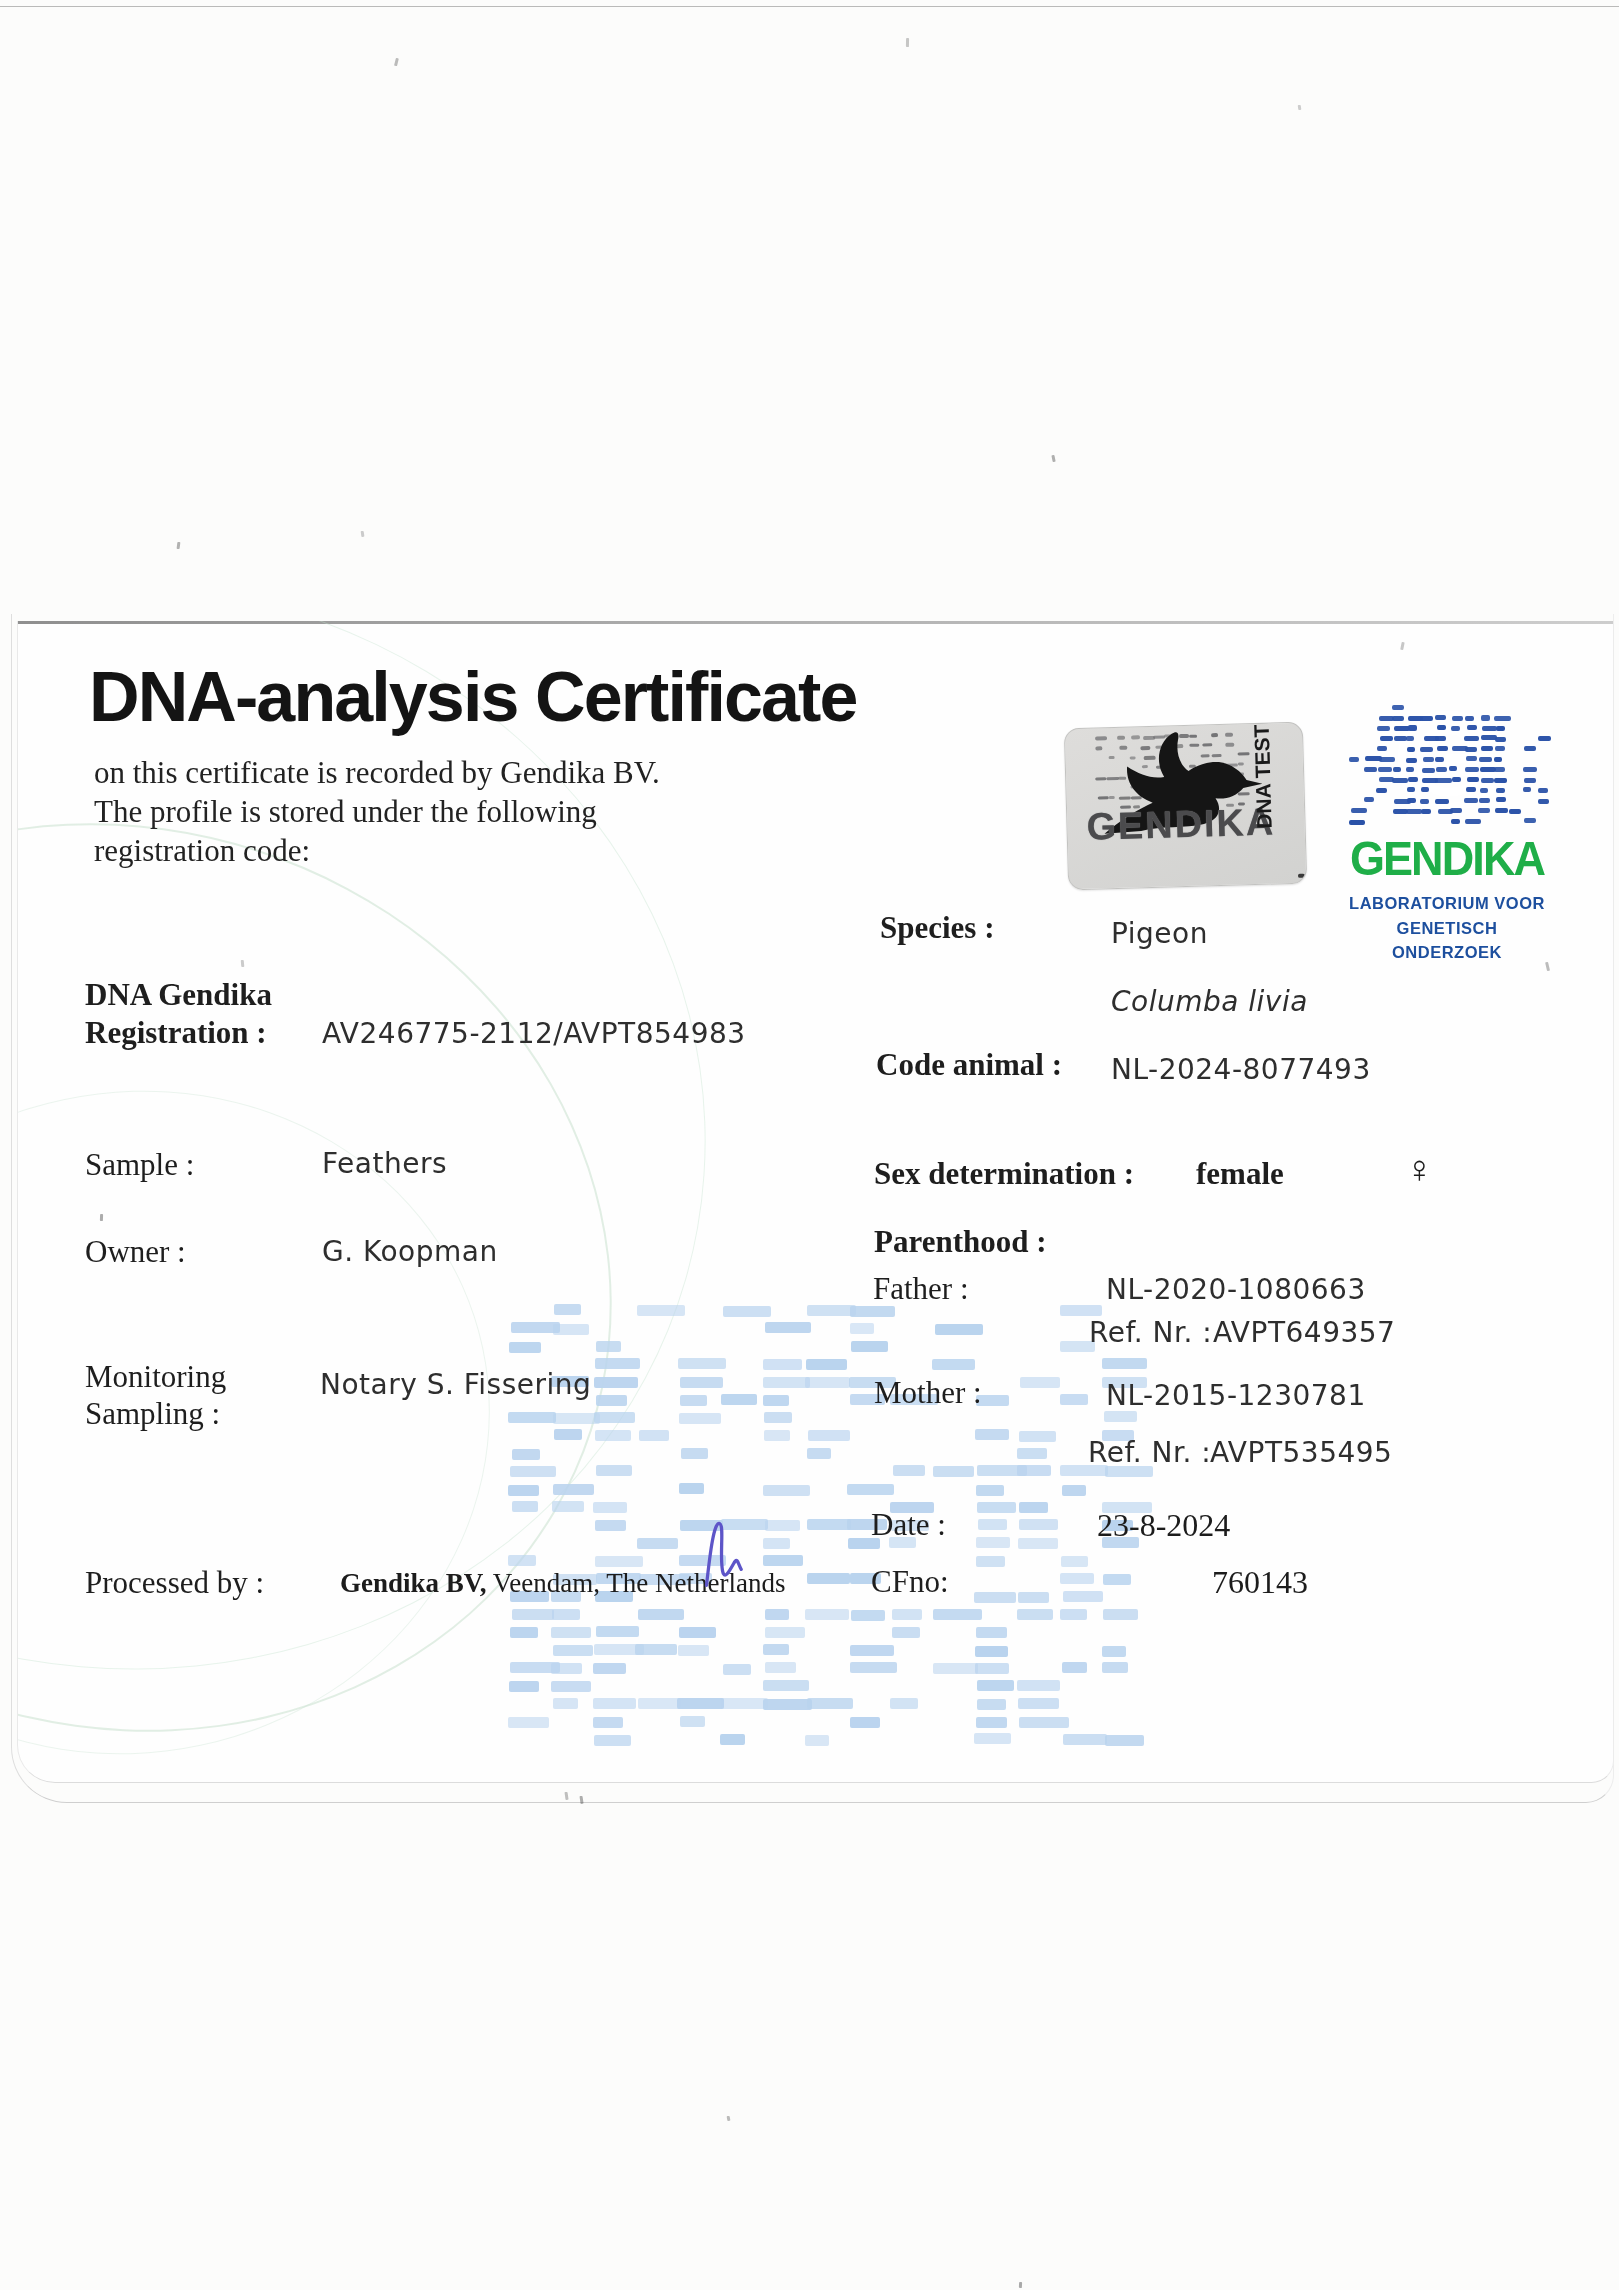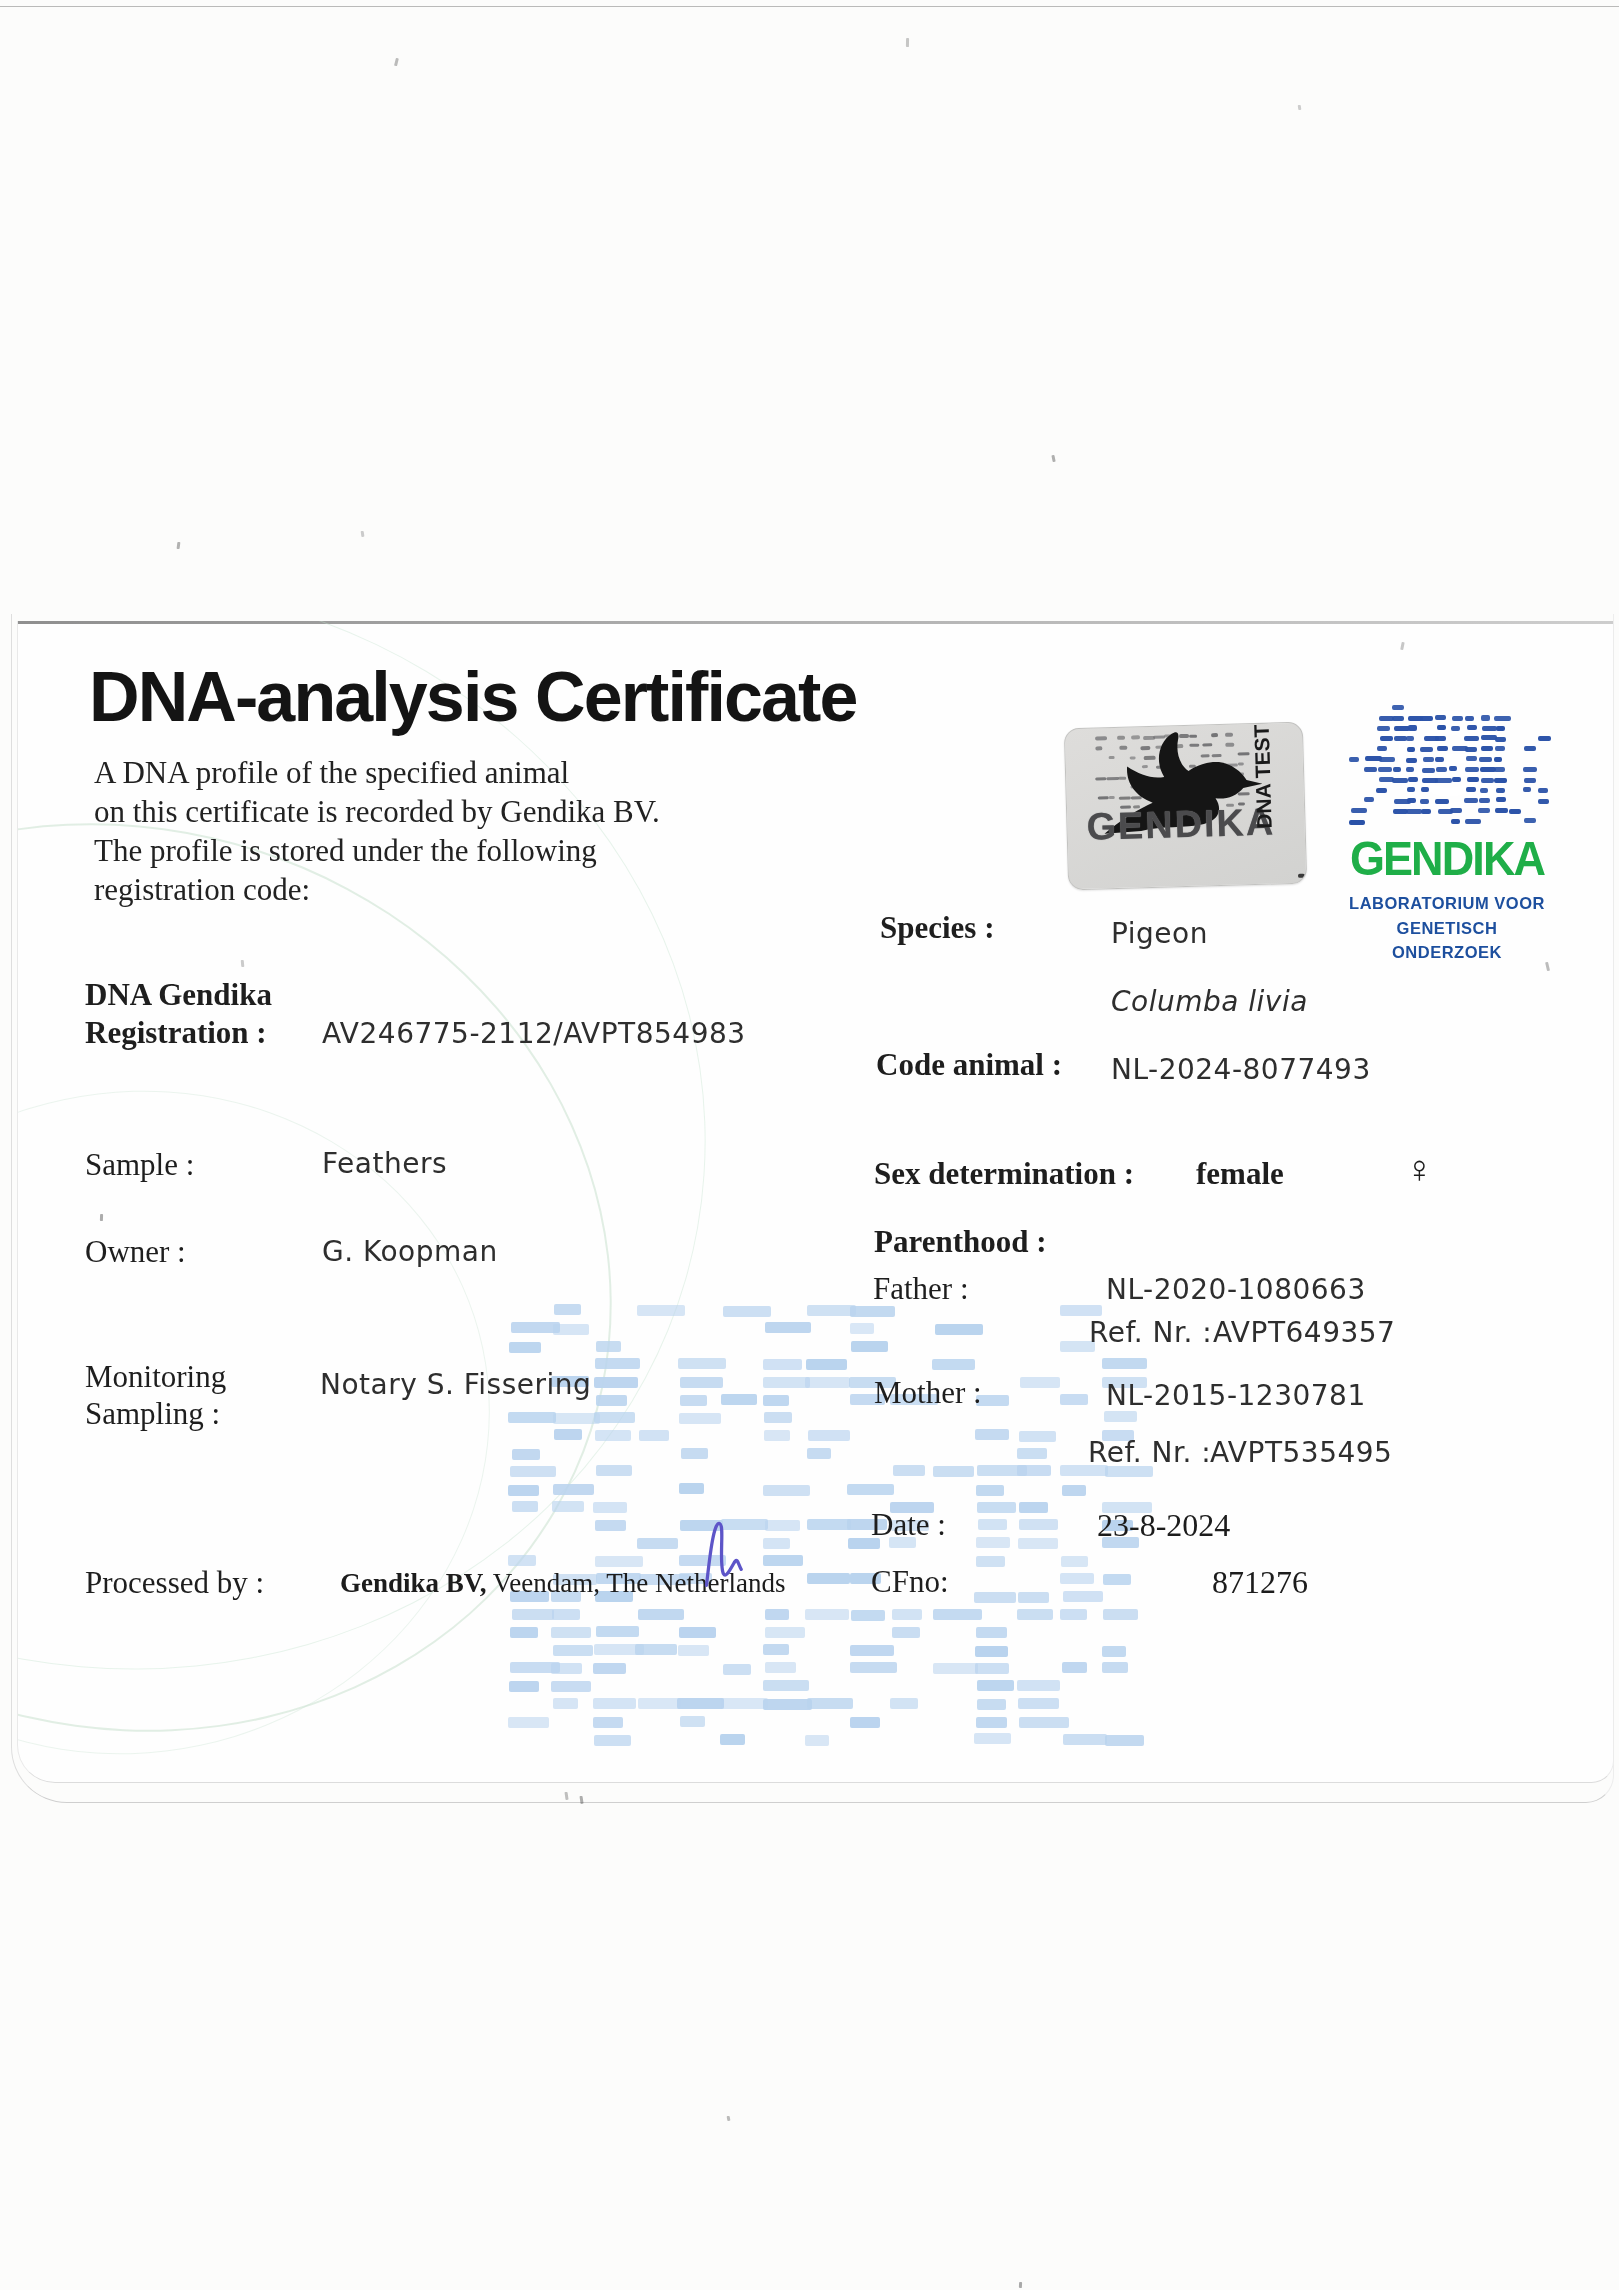--- a/index.html
+++ b/index.html
@@ -245,21 +245,20 @@
       <div class="dash" style="left: 86px; top: 431px; width: 37px; height: 11.3px; background: rgb(185, 211, 238); opacity: 0.73;"></div>
       <div class="dash" style="left: 212px; top: 430px; width: 25px; height: 11.3px; background: rgb(185, 211, 238); opacity: 0.99;"></div>
       <div class="dash" style="left: 297px; top: 431px; width: 24px; height: 11.3px; background: rgb(185, 211, 238); opacity: 0.56;"></div>
       <div class="dash" style="left: 466px; top: 429px; width: 37px; height: 11.3px; background: rgb(185, 211, 238); opacity: 0.59;"></div>
       <div class="dash" style="left: 555px; top: 430px; width: 44px; height: 11.3px; background: rgb(185, 211, 238); opacity: 0.75;"></div>
       <div class="dash" style="left: 597px; top: 431px; width: 39px; height: 11.3px; background: rgb(185, 211, 238); opacity: 0.86;"></div>
     </div>
 
   <div class="abs" id="page-title">DNA-analysis Certificate</div>
   <div class="abs" id="intro">
-    <div>A DNA profile of the specified animal</div>
     <div>on this certificate is recorded by Gendika BV.</div>
     <div>The profile is stored under the following</div>
     <div>registration code:</div>
   </div>
 
   <div class="abs lbl b" style="left:85px;top:977px;">DNA Gendika</div>
   <div class="abs lbl b" style="left:85px;top:1015px;">Registration :</div>
   <div class="abs hw" style="left:322px;top:1017px;">AV246775-2112/AVPT854983</div>
 
   <div class="abs lbl" style="left:85px;top:1147px;">Sample :</div>
@@ -303,21 +302,21 @@
   <div class="abs lbl" style="left:874px;top:1375px;">Mother :</div>
   <div class="abs hw" style="left:1106px;top:1379px;">NL-2015-1230781</div>
 
   <div class="abs hw" style="left:1088px;top:1436px;">Ref. Nr. :</div>
   <div class="abs hw" style="left:1210px;top:1436px;">AVPT535495</div>
 
   <div class="abs lbl" style="left:871px;top:1507px;">Date :</div>
   <div class="abs typed" style="left:1097px;top:1507px;">23-8-2024</div>
 
   <div class="abs lbl" style="left:871px;top:1564px;">CFno:</div>
-  <div class="abs typed" style="left:1212px;top:1564px;">871276</div>
+  <div class="abs typed" style="left:1212px;top:1564px;">760143</div>
 
   <div class="abs" id="sticker">
     <div class="abs" id="sticker-dashes" style="left:28px;top:7.5px;width:151px;height:75px;">
         <div class="dash" style="left: 2.4px; top: 0.3px; width: 12px; height: 3.8px; background: rgb(111, 111, 113); opacity: 0.74;"></div>
         <div class="dash" style="left: 23.5px; top: 0.4px; width: 8.5px; height: 3.8px; background: rgb(111, 111, 113); opacity: 0.7;"></div>
         <div class="dash" style="left: 38px; top: 0.6px; width: 9px; height: 3.8px; background: rgb(111, 111, 113); opacity: 0.63;"></div>
         <div class="dash" style="left: 50px; top: 1.4px; width: 12px; height: 3.8px; background: rgb(111, 111, 113); opacity: 0.68;"></div>
         <div class="dash" style="left: 60px; top: 1.1px; width: 11.5px; height: 3.8px; background: rgb(111, 111, 113); opacity: 0.72;"></div>
         <div class="dash" style="left: 71px; top: 0.2px; width: 8px; height: 3.8px; background: rgb(111, 111, 113); opacity: 0.64;"></div>
         <div class="dash" style="left: 86px; top: 0.4px; width: 10px; height: 3.8px; background: rgb(111, 111, 113); opacity: 0.9;"></div>

